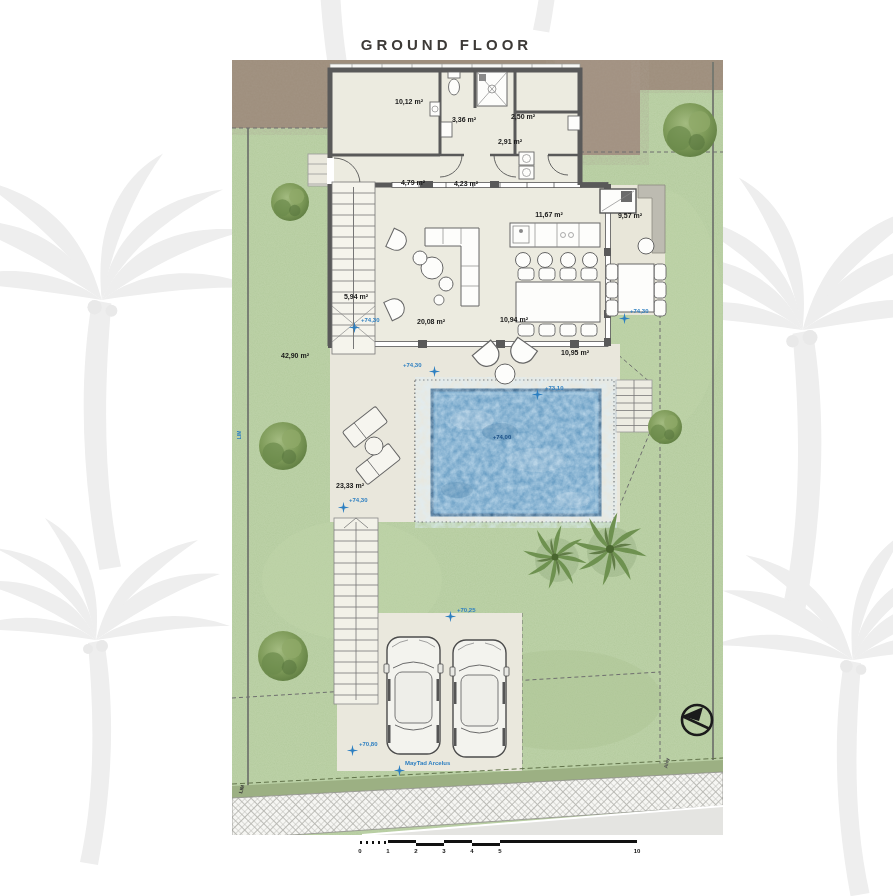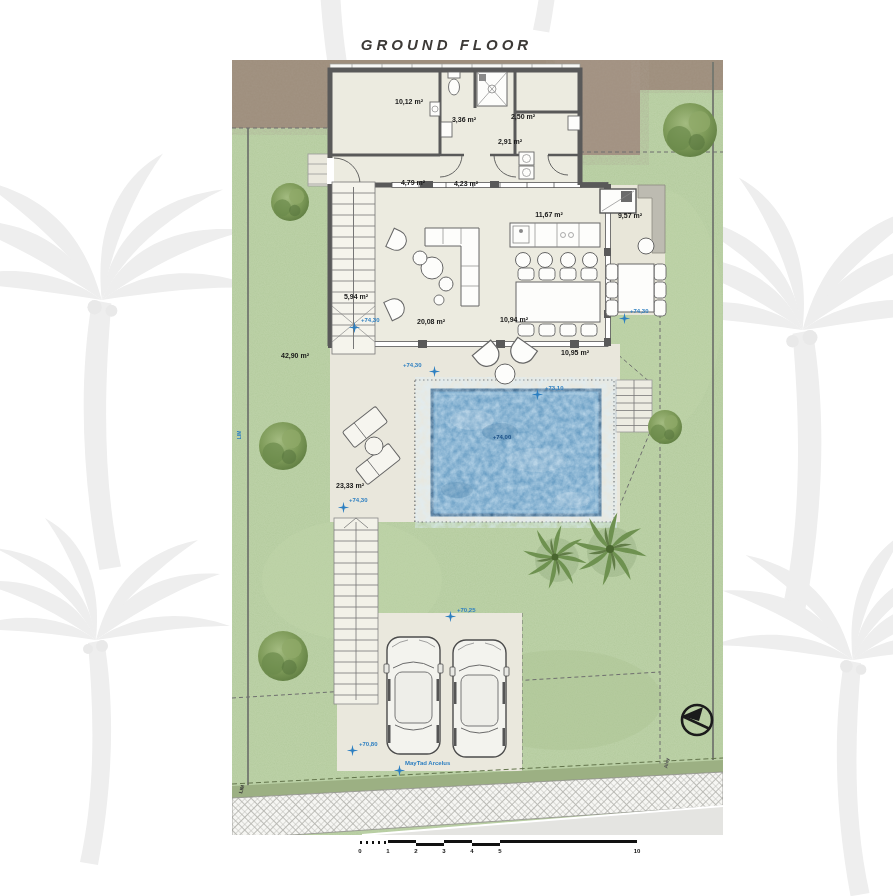--- a/index.html
+++ b/index.html
@@ -1,20 +1,20 @@
 <!DOCTYPE html>
 <html><head>
 <meta charset="utf-8">
 <style>
   html,body{margin:0;padding:0;background:#ffffff;}
   body{width:893px;height:896px;position:relative;overflow:hidden;
        font-family:"Liberation Sans",sans-serif;}
   .wm{position:absolute;left:0;top:0;z-index:0;}
   .title{position:absolute;left:0;top:36px;width:100%;text-align:center;
-         font-size:15px;font-weight:700;letter-spacing:4px;color:#3d3a37;z-index:3;font-style:italic;}
+         font-size:15px;font-weight:700;letter-spacing:4px;color:#3d3a37;z-index:3;}
   .plan{position:absolute;left:232px;top:60px;width:491px;height:775px;z-index:1;}
   .plan svg.base{position:absolute;left:0;top:0;}
   .arealbl{position:absolute;transform:translate(-50%,-50%);
            font-size:7px;font-weight:700;color:#161616;white-space:nowrap;z-index:4;}
   .emark{position:absolute;z-index:4;width:0;height:0;}
   .emark svg{position:absolute;left:-5px;top:-5px;}
   .elbl{position:absolute;font-size:6px;font-weight:700;color:#2d7fc1;white-space:nowrap;}
   .poollbl{position:absolute;transform:translate(-50%,-50%);font-size:6px;font-weight:700;
            color:#1b4f86;z-index:4;}
   .rot{position:absolute;font-size:5px;font-weight:700;white-space:nowrap;z-index:4;}

